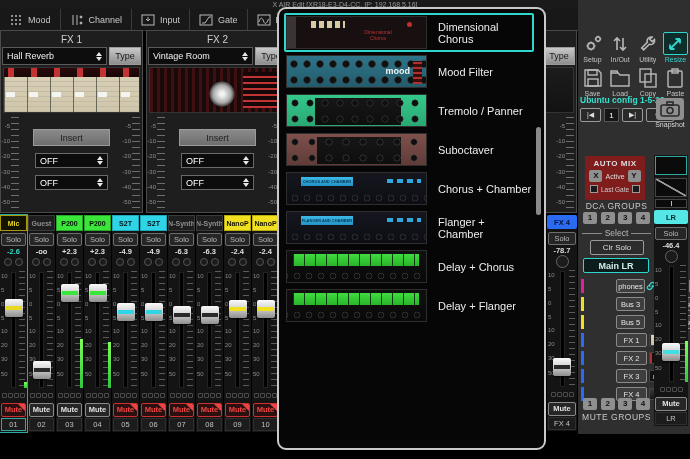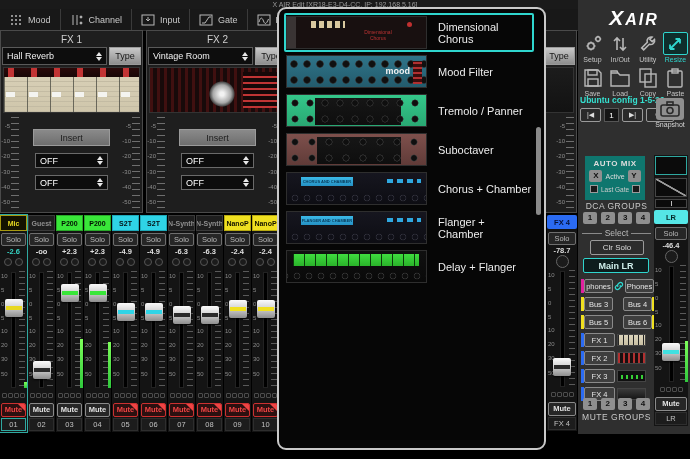--- a/index.html
+++ b/index.html
@@ -165,40 +165,40 @@
   .tool.active .ic{border-color:#2fd6ce;background:#0e2e2c;}
   .tool.active{color:#2fd6ce;}
   #fileops{position:absolute;left:2px;top:66px;width:108px;display:flex;justify-content:space-between;}
   #configname{position:absolute;left:2px;top:95px;width:84px;color:#35e0d0;font-size:8.5px;font-weight:bold;white-space:nowrap;overflow:hidden;}
   #snapnav{position:absolute;left:2px;top:108px;display:flex;gap:3px;align-items:center;}
   .nav-btn{height:12px;min-width:15px;background:#2a2a2a;border:1px solid #9a9a9a;border-radius:2px;
     color:#ddd;font-size:7px;line-height:12px;text-align:center;padding:0 2px;}
   .nav-num{width:13px;height:12px;background:#161616;color:#fff;font-size:8px;line-height:13px;text-align:center;border:1px solid #555;}
   #snapcam{position:absolute;right:4px;top:98px;width:32px;text-align:center;color:#d8d8d8;font-size:7px;}
   #snapcam .cambox{width:28px;height:22px;margin:0 auto 1px;background:#8f8f8f;border-radius:3px;display:flex;align-items:center;justify-content:center;}
-  #automix{position:absolute;left:7px;top:156px;width:60px;height:44px;background:#0f766e;color:#ddd;}
+  #automix{position:absolute;left:7px;top:156px;width:60px;height:44px;background:#7f1d1d;color:#ddd;}
   #automix .t{text-align:center;font-size:8px;font-weight:bold;padding-top:3px;letter-spacing:.5px;}
   #automix .xy{display:flex;align-items:center;justify-content:center;gap:3px;margin-top:2px;}
   .xy-btn{width:13px;height:12px;background:#8f8f8f;border-radius:2px;color:#111;font-size:8px;font-weight:bold;line-height:12px;text-align:center;}
   #automix .xy span{font-size:7px;}
   #automix .lg{display:flex;align-items:center;justify-content:center;gap:3px;margin-top:3px;font-size:6.5px;color:#ccc;}
   .chk{width:6px;height:6px;border:1px solid #9a9a9a;background:#1a1a1a;}
   .rp-title{position:absolute;width:77px;text-align:center;color:#c8c8c8;font-size:8.5px;letter-spacing:.5px;}
   .grp-row{position:absolute;left:5px;width:67px;display:flex;justify-content:space-between;}
   .grp-btn{width:14px;height:12px;background:#8f8f8f;border-radius:2px;color:#111;font-size:8px;font-weight:bold;line-height:12px;text-align:center;}
   #selrow{position:absolute;left:4px;top:228px;width:69px;display:flex;align-items:center;gap:3px;color:#bbb;font-size:8.5px;}
   #selrow .ln{flex:1;height:1px;background:#8a8a8a;}
   #clrsolo{position:absolute;left:12px;top:240px;width:52px;height:13px;background:#2c2c2c;border:1px solid #9a9a9a;border-radius:2px;
     color:#ddd;font-size:8px;line-height:13px;text-align:center;}
   #mainlr{position:absolute;left:5px;top:258px;width:66px;height:15px;background:#0d1d1d;border:1.5px solid #2fd6ce;border-radius:2px;
     color:#cfeeea;font-size:9px;font-weight:bold;line-height:15px;text-align:center;box-sizing:border-box;}
   #routing{position:absolute;left:3px;top:278px;width:74px;}
   .route-row{display:flex;align-items:center;height:15px;margin-bottom:3px;}
   .rt-btn{height:14px;background:#3e3e3e;border:1px solid #8a8a8a;border-radius:2px;color:#e4e4e4;font-size:7.5px;
-    line-height:14px;text-align:center;box-sizing:border-box;flex:none;}
+    line-height:14px;text-align:center;box-sizing:border-box;flex:none;margin-left:32px;}
   .tab{width:3px;height:14px;flex:none;}
   .fx-thumb{width:29px;height:12px;margin-left:2px;border:1px solid #444;box-sizing:border-box;flex:none;}
   .th-fx1{background:repeating-linear-gradient(90deg,#242424 0 1px,transparent 1px 5px),linear-gradient(#dcd4bb,#c9c0a4);}
   .th-fx2{background:repeating-linear-gradient(90deg,#b03030 0 2px,#181010 2px 5px),#181010;}
   .th-fx3{background:repeating-linear-gradient(90deg,#36d036 1px 3px,transparent 3px 6px) 2px 4px/24px 4px no-repeat,#101010;}
   .th-fx4{background:linear-gradient(#3a3a3a,#161616);}
   
   .side-strip{position:absolute;width:30px;display:flex;flex-direction:column;background:#141414;}
   .name-tag{height:14px;border-radius:2px;font-size:7.5px;font-weight:bold;display:flex;align-items:center;justify-content:center;margin:0 0 1px;}
   .lr-box{height:19px;margin:1px 1px 2px;background:#0b0b0b;border:1px solid #464646;box-sizing:border-box;}
@@ -831,28 +831,31 @@
           <div class="fx-name">Chorus + Chamber</div>
         </div>
         <div class="fx-row">
           <div class="fx-art art-chamber">
             <span class="art-text">FLANGER AND CHAMBER</span>
           </div>
           <div class="fx-name">Flanger + Chamber</div>
         </div>
         <div class="fx-row">
           <div class="fx-art art-greenlcd"></div>
+          <div class="fx-name">Delay + Chorus</div>
+        </div>
+        <div class="fx-row">
+          <div class="fx-art art-greenlcd"></div>
           <div class="fx-name">Delay + Flanger</div>
         </div>
       </div>
     <div id="dlg-scroll"></div>
   </div>
 
   <div id="rpanel">
-    <div id="logo"><span class="lx">X</span><span>AIR</span></div>
     <div id="tools">
         <div class="tool">
           <div class="ic">
             <svg width="20" height="20" viewBox="0 0 20 20" stroke="#b8b8b8" fill="none" stroke-width="1.4">
               <circle cx="8" cy="12" r="3.2"></circle>
               <path d="M8 7.5v2M8 14.5v2M3.5 12h2M10.5 12h2M5 9l1.4 1.4M9.6 13.6 11 15M11 9l-1.4 1.4M6.4 13.6 5 15"></path>
               <circle cx="15" cy="5" r="2.2"></circle>
               <path d="M15 1.8v1.4M15 6.8v1.4M11.8 5h1.4M16.8 5h1.4"></path>
             </svg>
           </div>

